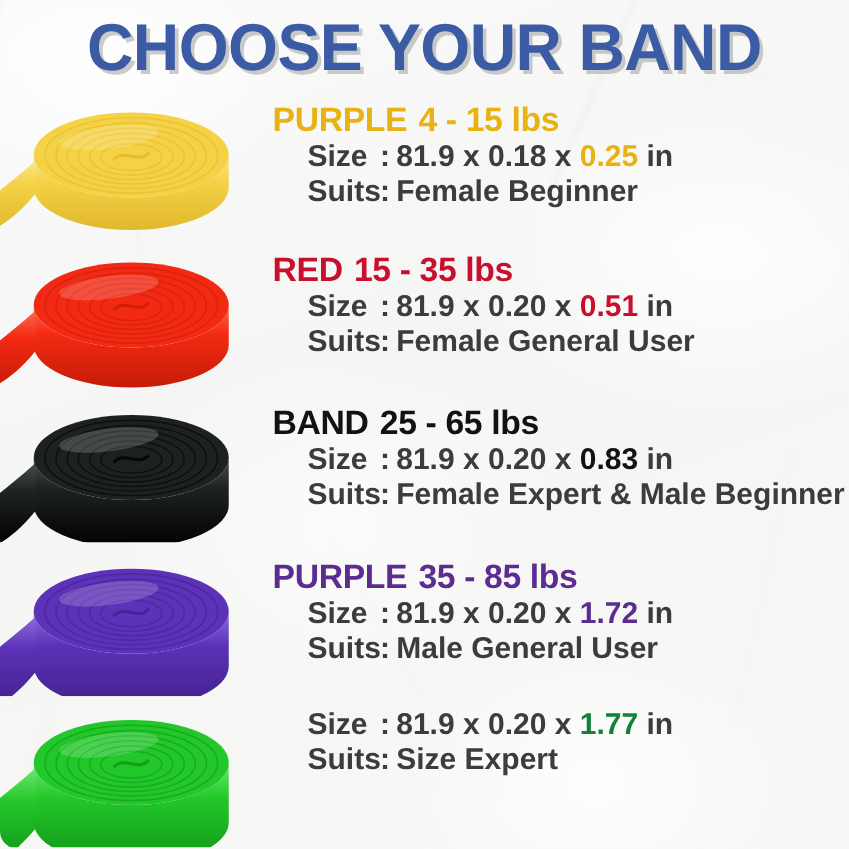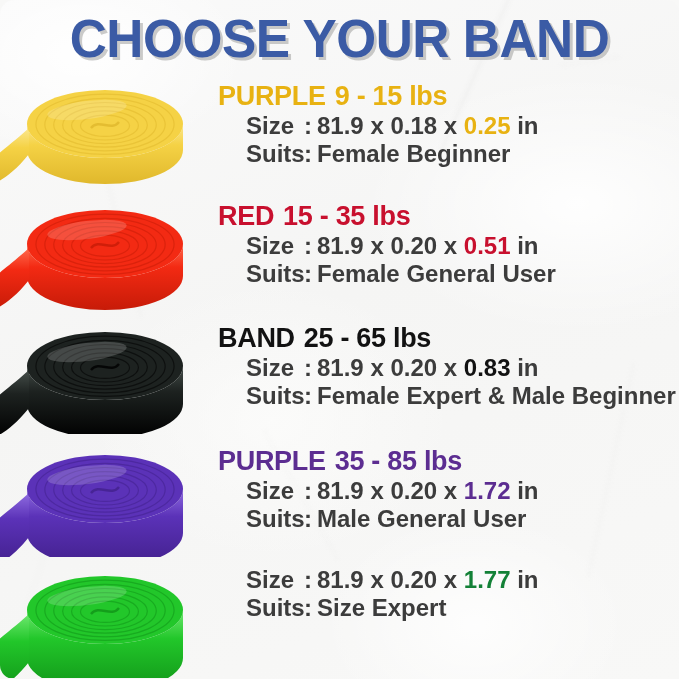--- a/index.html
+++ b/index.html
@@ -146,21 +146,21 @@
             <ellipse cx="105" cy="52.57142857142857" rx="60.17142857142857" ry="26.22857142857143" fill="none" stroke="#e0b82c" stroke-opacity="0.55" stroke-width="1.2"></ellipse>
             <ellipse cx="105" cy="52.857142857142854" rx="51.25714285714286" ry="22.34285714285714" fill="none" stroke="#e0b82c" stroke-opacity="0.55" stroke-width="1.2"></ellipse>
             <ellipse cx="105" cy="53.142857142857146" rx="42.34285714285715" ry="18.45714285714286" fill="none" stroke="#e0b82c" stroke-opacity="0.55" stroke-width="1.2"></ellipse>
             <ellipse cx="105" cy="53.42857142857143" rx="33.42857142857142" ry="14.57142857142857" fill="none" stroke="#e0b82c" stroke-opacity="0.55" stroke-width="1.2"></ellipse>
             <ellipse cx="105" cy="53.714285714285715" rx="24.514285714285712" ry="10.685714285714285" fill="none" stroke="#e0b82c" stroke-opacity="0.55" stroke-width="1.2"></ellipse>
             <path d="M 91 56 C 99 46, 111 60, 119 50" fill="none" stroke="#e0b82c" stroke-opacity="0.8" stroke-width="2.4"></path>
             <ellipse cx="87" cy="38" rx="40" ry="9" fill="#ffffff" opacity="0.18" transform="rotate(-7 87 38)"></ellipse>
           </svg>
         </div>
         <div class="info">
-          <div class="band-head" style="color: rgb(232, 178, 18);"><span>PURPLE</span><span class="wt">9 - 15 lbs</span></div>
+          <div class="band-head" style="color: rgb(232, 178, 18);"><span>PURPLE</span><span class="wt">4 - 15 lbs</span></div>
           <div class="spec"><span class="lbl">Size</span><span class="colon">:</span><span>81.9 x 0.18 x</span> <span class="hi" style="color: rgb(232, 178, 18);">0.25</span> <span>in</span></div>
           <div class="spec"><span class="lbl">Suits</span><span class="colon">:</span><span>Female Beginner</span></div>
         </div>
       </div>
       <div class="row row-1">
         <div class="coil-wrap">
           <svg class="coil-svg" width="210" height="120" viewBox="0 0 210 120">
             <defs>
               <linearGradient id="g1" x1="0" y1="0" x2="0" y2="1">
                 <stop offset="0" stop-color="#ff6a4d"></stop>

